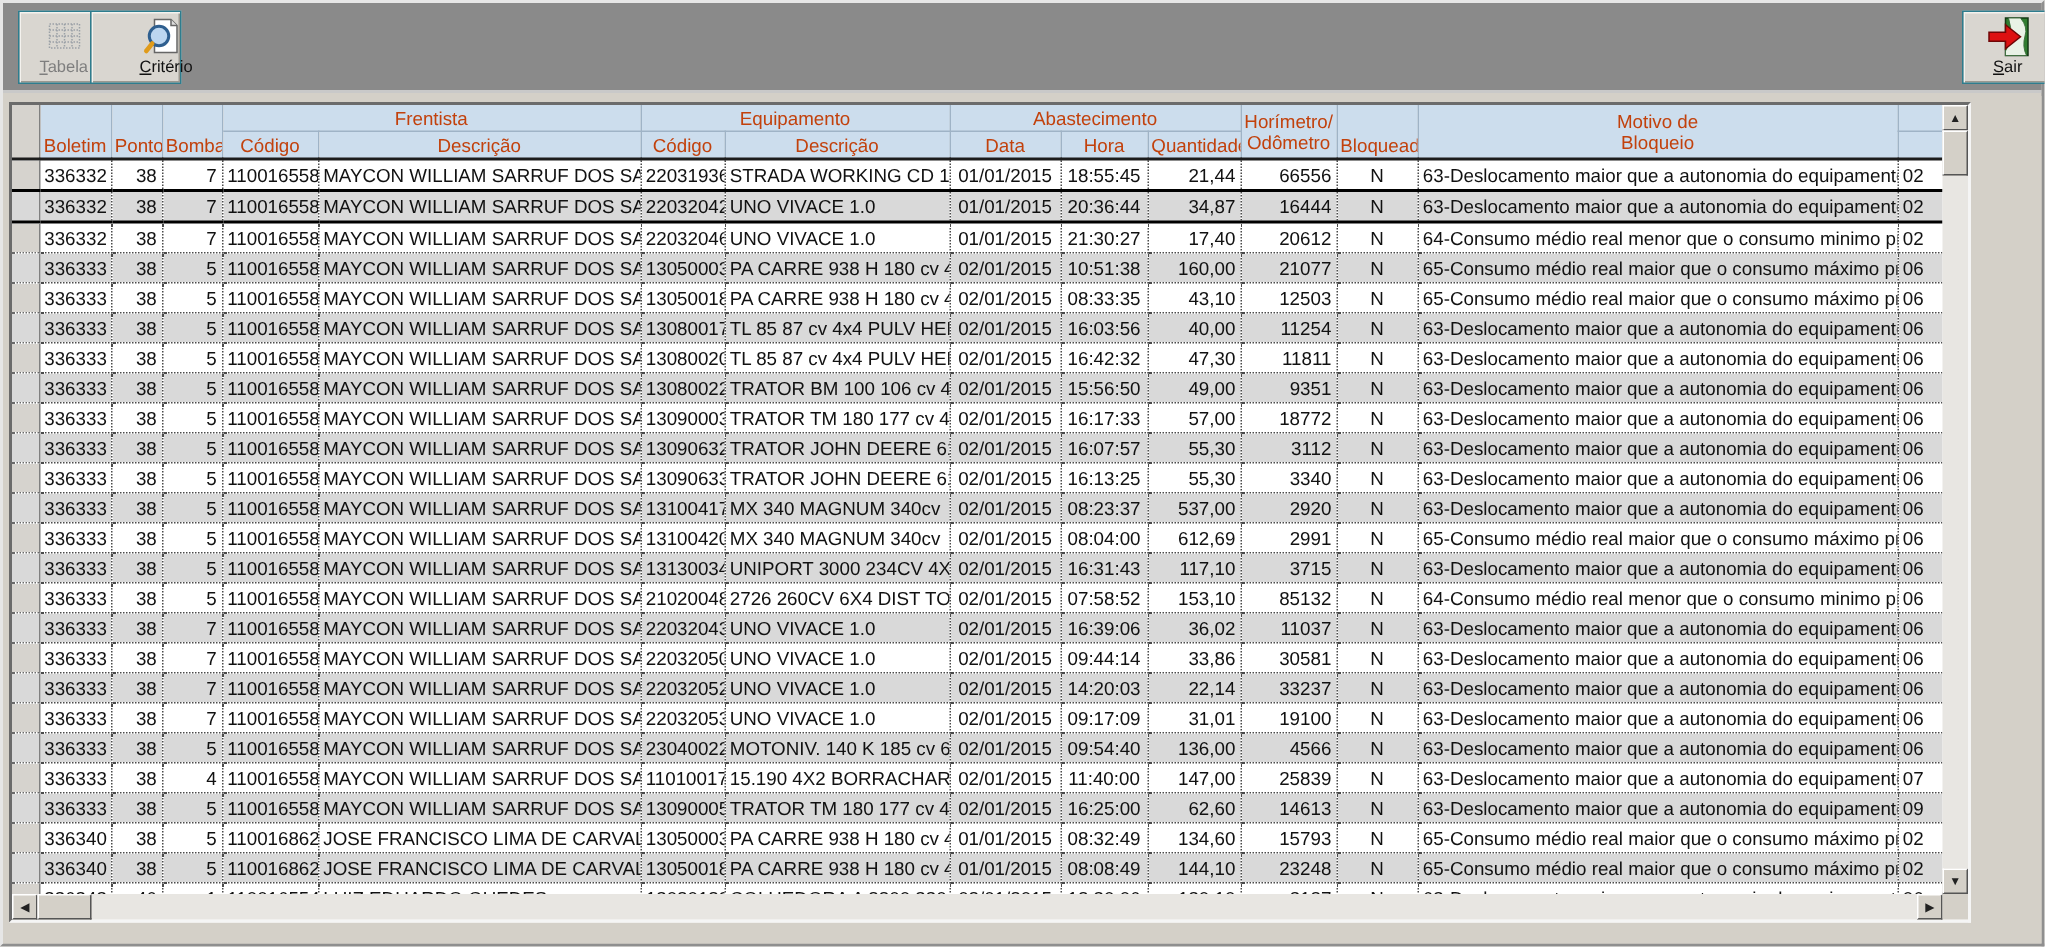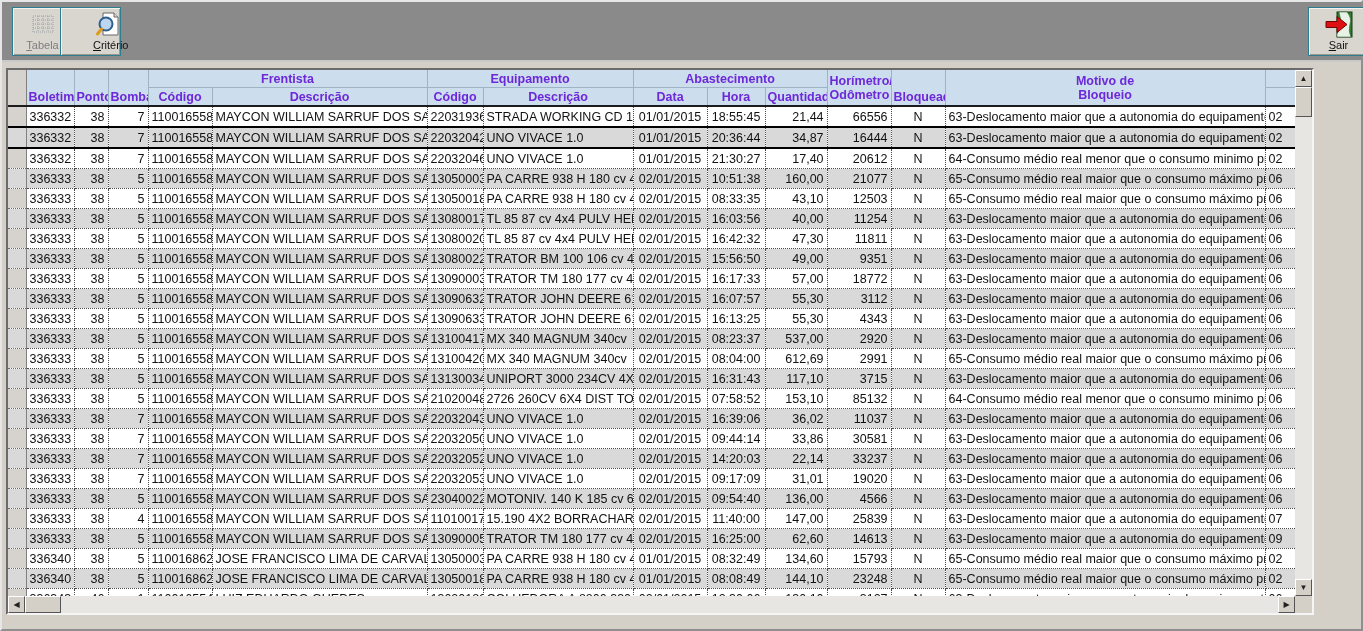--- a/index.html
+++ b/index.html
@@ -26,21 +26,21 @@
   #btn-criterio{left:58px;padding-left:32px;}
   #btn-sair{left:1306px;}
   
   #content{position:absolute;left:0;top:62px;width:1359px;height:565px;background:#d4d0c8;}
   #grid-border{position:absolute;left:4px;top:4px;width:1308px;height:547px;box-sizing:border-box;
                border-top:2px solid #6b6b6b;border-left:2px solid #6b6b6b;
                border-right:2px solid #f5f5f5;border-bottom:2px solid #f5f5f5;background:#fff;}
   #viewport{position:absolute;left:0;top:0;width:1287px;height:526px;overflow:hidden;background:#fff;}
   
   table{border-collapse:collapse;table-layout:fixed;width:1302px;}
-  thead th{background:#ccdded;font-weight:bold;font-size:12.5px;color:#6d28d9;
+  thead th{background:#ccdded;font-weight:normal;font-size:12.5px;color:#c2410c;
            border-right:1px solid #9fb3c6;border-bottom:1px solid #9fb3c6;
            padding:0 2px;height:17px;overflow:hidden;white-space:nowrap;}
   thead tr.grp th{border-bottom:1px solid #9fb3c6;}
   thead{border-bottom:2px solid #1c1c1c;}
   thead th.vb{vertical-align:bottom;padding-bottom:1px;text-align:center;}
   thead th.ind{background:#d6d3ce;border-right:1px solid #808080;}
   tbody td{font-size:12.5px;color:#111;height:19px;padding:0 3px;box-sizing:content-box;
            border-right:1px dotted #4a4a4a;border-bottom:1px dotted #4a4a4a;
            white-space:nowrap;overflow:hidden;background:#fff;}
   tbody tr.alt td{background:#d9d9d9;}
@@ -325,21 +325,21 @@
                 <td class="r">336333</td>
                 <td class="r">38</td>
                 <td class="r">5</td>
                 <td class="r">110016558</td>
                 <td class="l">MAYCON WILLIAM SARRUF DOS SANTOS</td>
                 <td class="r">13090633</td>
                 <td class="l">TRATOR JOHN DEERE 6110J</td>
                 <td class="c">02/01/2015</td>
                 <td class="c">16:13:25</td>
                 <td class="r">55,30</td>
-                <td class="r">4343</td>
+                <td class="r">3340</td>
                 <td class="c">N</td>
                 <td class="l">63-Deslocamento maior que a autonomia do equipamento!</td>
                 <td class="l">06</td>
               </tr>
               <tr class="alt">
                 <td class="ind"></td>
                 <td class="r">336333</td>
                 <td class="r">38</td>
                 <td class="r">5</td>
                 <td class="r">110016558</td>
@@ -461,21 +461,21 @@
                 <td class="r">336333</td>
                 <td class="r">38</td>
                 <td class="r">7</td>
                 <td class="r">110016558</td>
                 <td class="l">MAYCON WILLIAM SARRUF DOS SANTOS</td>
                 <td class="r">22032053</td>
                 <td class="l">UNO VIVACE 1.0</td>
                 <td class="c">02/01/2015</td>
                 <td class="c">09:17:09</td>
                 <td class="r">31,01</td>
-                <td class="r">19020</td>
+                <td class="r">19100</td>
                 <td class="c">N</td>
                 <td class="l">63-Deslocamento maior que a autonomia do equipamento!</td>
                 <td class="l">06</td>
               </tr>
               <tr class="alt">
                 <td class="ind"></td>
                 <td class="r">336333</td>
                 <td class="r">38</td>
                 <td class="r">5</td>
                 <td class="r">110016558</td>

